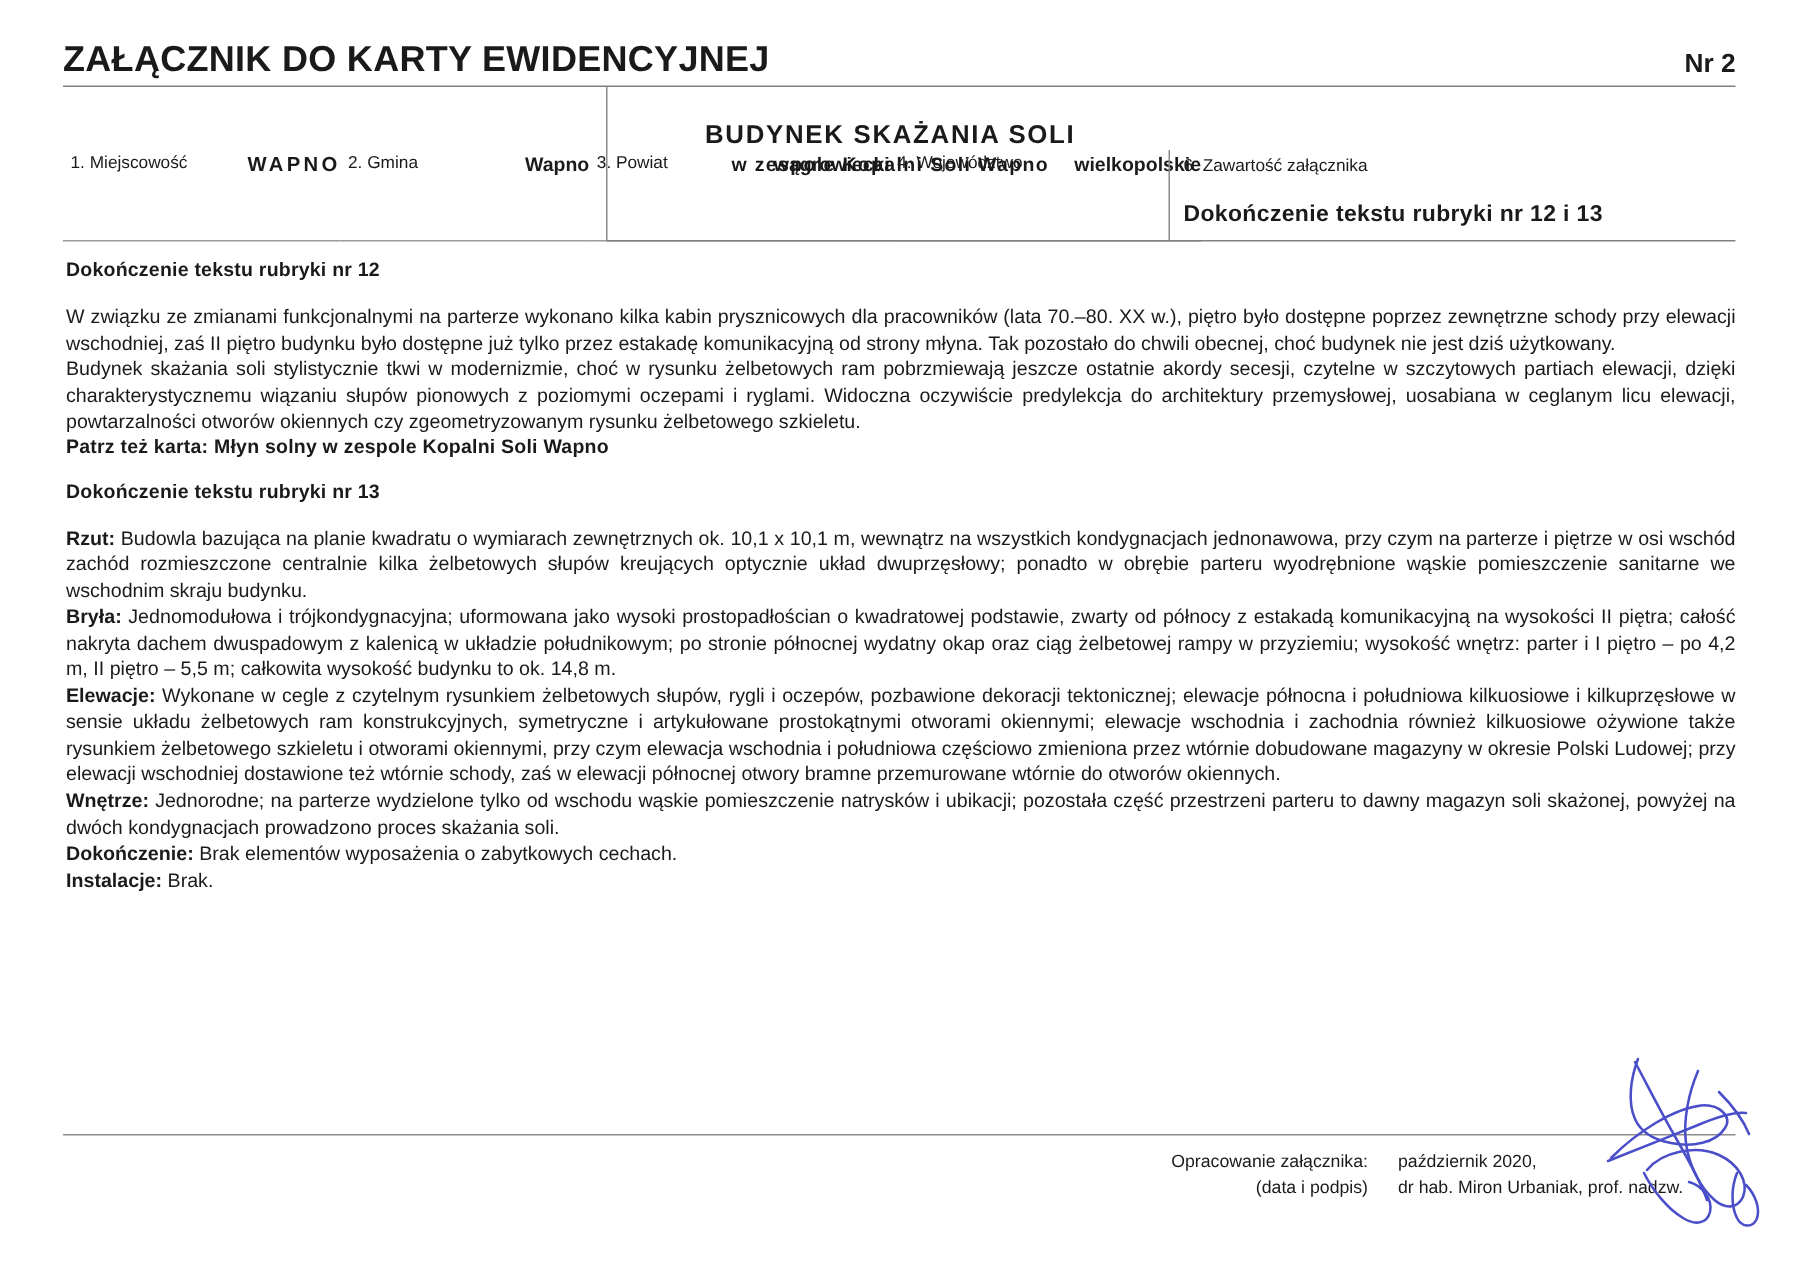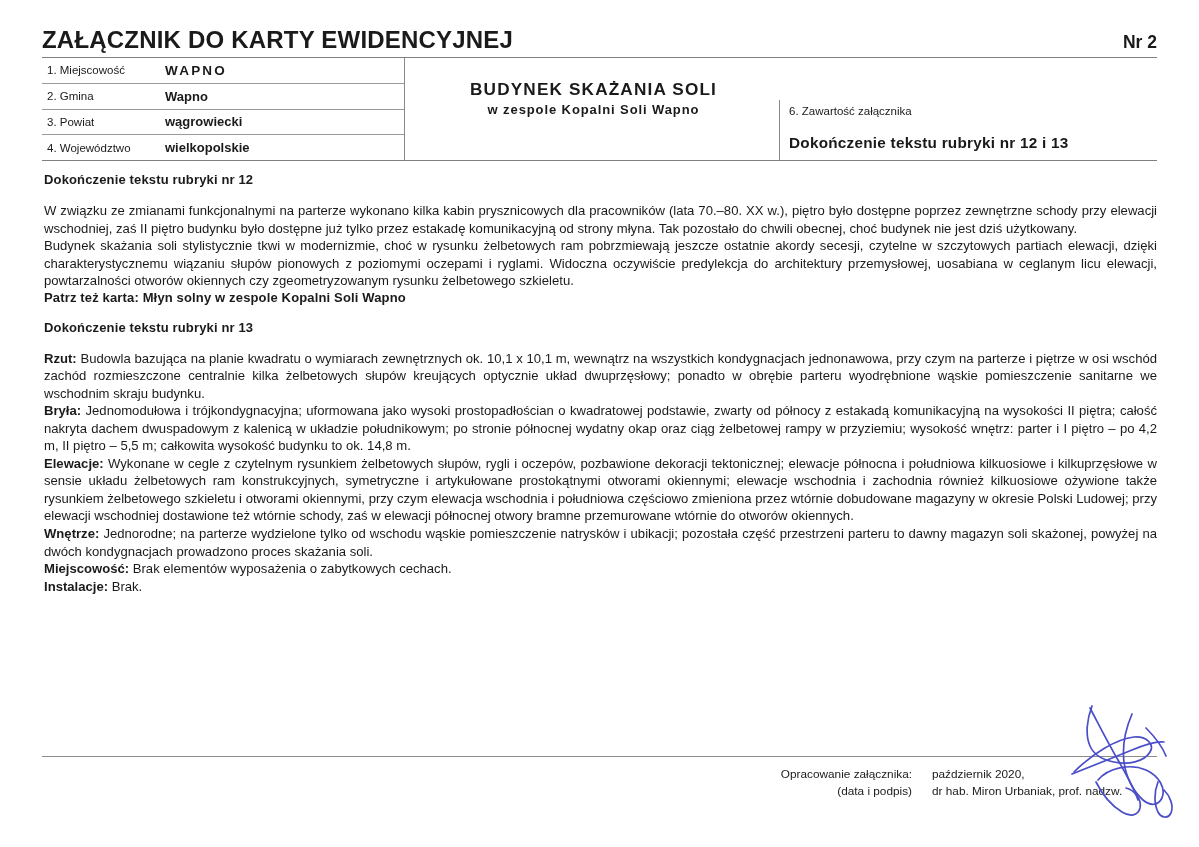--- a/index.html
+++ b/index.html
@@ -56,21 +56,21 @@
     top: 57px;
     width: 1115px;
     height: 103px;
     display: flex;
     border-top: 1.6px solid #808080;
   }
   .col-left {
     width: 362px;
     box-sizing: border-box;
     display: flex;
-    flex-direction: column;
+    flex-direction: row;
   }
   .meta-row {
     flex: 1 1 0;
     display: flex;
     align-items: center;
     border-bottom: 1.1px solid #9a9a9a;
     box-sizing: border-box;
     padding-left: 5px;
   }
   .meta-row:last-child { border-bottom: 1.6px solid #808080; }
@@ -254,21 +254,21 @@
       <div class="sec-heading spaced-top">Dokończenie tekstu rubryki nr 13</div>
 
       <p class="txt"><span class="lead">Rzut:</span><span> Budowla bazująca na planie kwadratu o wymiarach zewnętrznych ok. 10,1 x 10,1 m, wewnątrz na wszystkich kondygnacjach jednonawowa, przy czym na parterze i piętrze w osi wschód zachód rozmieszczone centralnie kilka żelbetowych słupów kreujących optycznie układ dwuprzęsłowy; ponadto w obrębie parteru wyodrębnione wąskie pomieszczenie sanitarne we wschodnim skraju budynku.</span></p>
 
       <p class="txt"><span class="lead">Bryła:</span><span> Jednomodułowa i trójkondygnacyjna; uformowana jako wysoki prostopadłościan o kwadratowej podstawie, zwarty od północy z estakadą komunikacyjną na wysokości II piętra; całość nakryta dachem dwuspadowym z kalenicą w układzie południkowym; po stronie północnej wydatny okap oraz ciąg żelbetowej rampy w przyziemiu; wysokość wnętrz: parter i I piętro – po 4,2 m, II piętro – 5,5 m; całkowita wysokość budynku to ok. 14,8 m.</span></p>
 
       <p class="txt"><span class="lead">Elewacje:</span><span> Wykonane w cegle z czytelnym rysunkiem żelbetowych słupów, rygli i oczepów, pozbawione dekoracji tektonicznej; elewacje północna i południowa kilkuosiowe i kilkuprzęsłowe w sensie układu żelbetowych ram konstrukcyjnych, symetryczne i artykułowane prostokątnymi otworami okiennymi; elewacje wschodnia i zachodnia również kilkuosiowe ożywione także rysunkiem żelbetowego szkieletu i otworami okiennymi, przy czym elewacja wschodnia i południowa częściowo zmieniona przez wtórnie dobudowane magazyny w okresie Polski Ludowej; przy elewacji wschodniej dostawione też wtórnie schody, zaś w elewacji północnej otwory bramne przemurowane wtórnie do otworów okiennych.</span></p>
 
       <p class="txt"><span class="lead">Wnętrze:</span><span> Jednorodne; na parterze wydzielone tylko od wschodu wąskie pomieszczenie natrysków i ubikacji; pozostała część przestrzeni parteru to dawny magazyn soli skażonej, powyżej na dwóch kondygnacjach prowadzono proces skażania soli.</span></p>
 
-      <p class="txt tight"><span class="lead">Miejscowość:</span><span> Brak elementów wyposażenia o zabytkowych cechach.</span></p>
+      <p class="txt tight"><span class="lead">Dokończenie:</span><span> Brak elementów wyposażenia o zabytkowych cechach.</span></p>
 
       <p class="txt tight"><span class="lead">Instalacje:</span><span> Brak.</span></p>
     </div>
 
   </div>
 
   <div class="footer-rule"></div>
 
   <div class="footer">
     <div class="footer-label">

